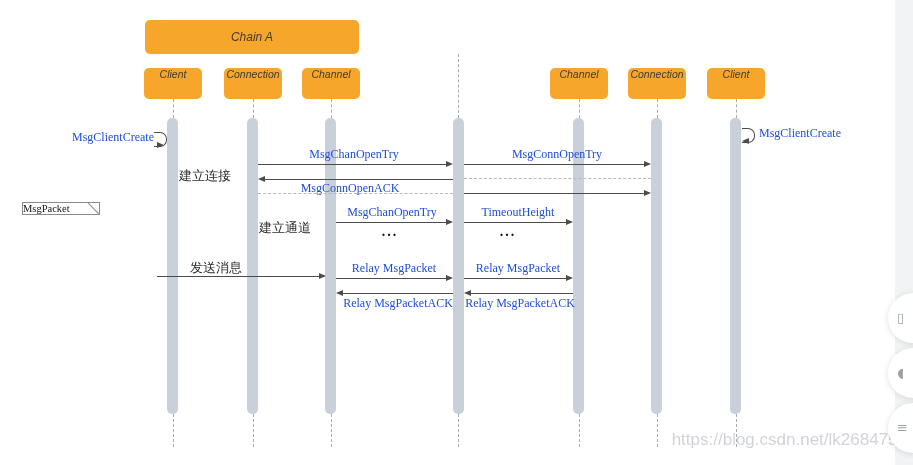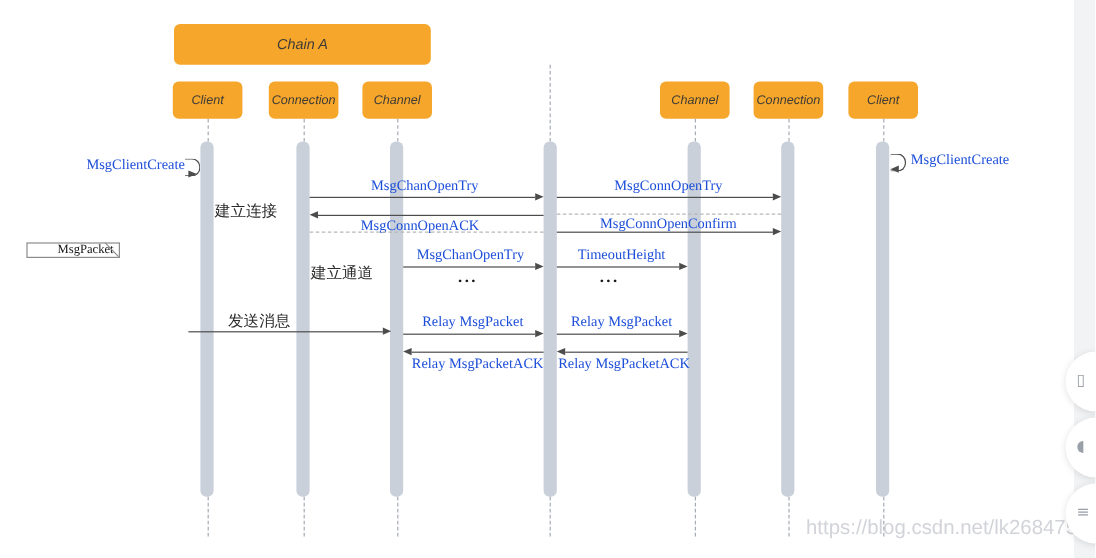--- a/index.html
+++ b/index.html
@@ -1,35 +1,35 @@
 <!DOCTYPE html>
 <html><head>
 <meta charset="utf-8">
 <style>
   html,body{margin:0;padding:0;background:#fff;}
   #canvas{position:relative;width:913px;height:465px;background:#fff;overflow:hidden;
           font-family:"Liberation Serif",serif;}
   .abs{position:absolute;}
   .hdr{background:#F5A62B;border-radius:5px;display:flex;align-items:center;justify-content:center;
        font:italic 12px "Liberation Sans",sans-serif;color:#3f3c36;}
-  .pbox{background:#F5A62B;border-radius:5px;display:flex;align-items:center;justify-content:center;
+  .pbox{background:#F5A62B;border-radius:5px;display:flex;align-items:flex-start;justify-content:center;
        font:italic 10.5px "Liberation Sans",sans-serif;color:#3f3c36;}
   .bar{background:#C9D0DA;border-radius:5px;width:11px;}
   .vdash{width:0;border-left:1px dashed #a6abb3;}
   .ln{height:0;border-top:1px solid #4c4c4c;}
   .lnd{height:0;border-top:1px dashed #b8b8b8;}
   .arr-r{width:0;height:0;border-left:7px solid #4c4c4c;border-top:3px solid transparent;border-bottom:3px solid transparent;}
   .arr-l{width:0;height:0;border-right:7px solid #4c4c4c;border-top:3px solid transparent;border-bottom:3px solid transparent;}
   .mlabel{font:12px "Liberation Serif",serif;color:#1d4ed8;white-space:nowrap;transform:translateX(-50%);}
   .cnlabel{font:13px "Liberation Serif",serif;color:#2b2b2b;white-space:nowrap;transform:translateX(-50%);}
   .dots{font:bold 14px "Liberation Serif",serif;letter-spacing:2px;color:#141414;transform:translateX(-50%);}
   .loop{border:1px solid #4c4c4c;border-left:none;border-radius:0 7px 7px 0;}
   .pkt{background:#fff;border:1px solid #8b8b8b;}
   .ptab{background:#fff;border:1px solid #8b8b8b;font:10.5px "Liberation Serif",serif;color:#141414;
-        display:flex;align-items:center;padding-left:25px;box-sizing:border-box;}
+        display:flex;align-items:center;padding-left:0;box-sizing:border-box;}
   .pfield{font:12.5px "Liberation Serif",serif;line-height:15.6px;color:#141414;white-space:nowrap;}
   .diag{width:16px;height:0;border-top:1px solid #8b8b8b;transform:rotate(46deg);transform-origin:left top;}
   .wm{font:17px "Liberation Sans",sans-serif;color:#caccd3;opacity:.85;z-index:5;}
   .strip{background:#f2f3f5;z-index:1;}
   .fab{width:50px;height:50px;border-radius:50%;background:#fff;box-shadow:0 1px 6px rgba(0,0,0,.12);z-index:6;}
   .fab .glyph{position:absolute;left:9px;top:17px;font:13px "DejaVu Sans",sans-serif;color:#9aa0a8;}
 </style>
 </head>
 <body>
 
@@ -112,21 +112,20 @@
   <div class="abs mlabel" style="left:557px;top:147px;">MsgConnOpenTry</div>
   <div class="abs ln" style="left:464px;top:164px;width:180px;"></div>
   <div class="abs arr-r" style="left:644px;top:161px;"></div>
 
   <div class="abs arr-l" style="left:258px;top:176px;"></div>
   <div class="abs ln" style="left:265px;top:179px;width:188px;"></div>
   <div class="abs mlabel" style="left:350px;top:181px;">MsgConnOpenACK</div>
   <div class="abs lnd" style="left:258px;top:193px;width:195px;"></div>
 
   <div class="abs lnd" style="left:464px;top:178px;width:187px;"></div>
-  <div class="abs mlabel" style="left:557px;top:179px;">MsgConnOpenConfirm</div>
   <div class="abs ln" style="left:464px;top:193px;width:180px;"></div>
   <div class="abs arr-r" style="left:644px;top:190px;"></div>
 
   <div class="abs mlabel" style="left:392px;top:205px;">MsgChanOpenTry</div>
   <div class="abs ln" style="left:336px;top:222px;width:110px;"></div>
   <div class="abs arr-r" style="left:446px;top:219px;"></div>
 
   <div class="abs mlabel" style="left:518px;top:205px;">TimeoutHeight</div>
   <div class="abs ln" style="left:464px;top:222px;width:102px;"></div>
   <div class="abs arr-r" style="left:566px;top:219px;"></div>

